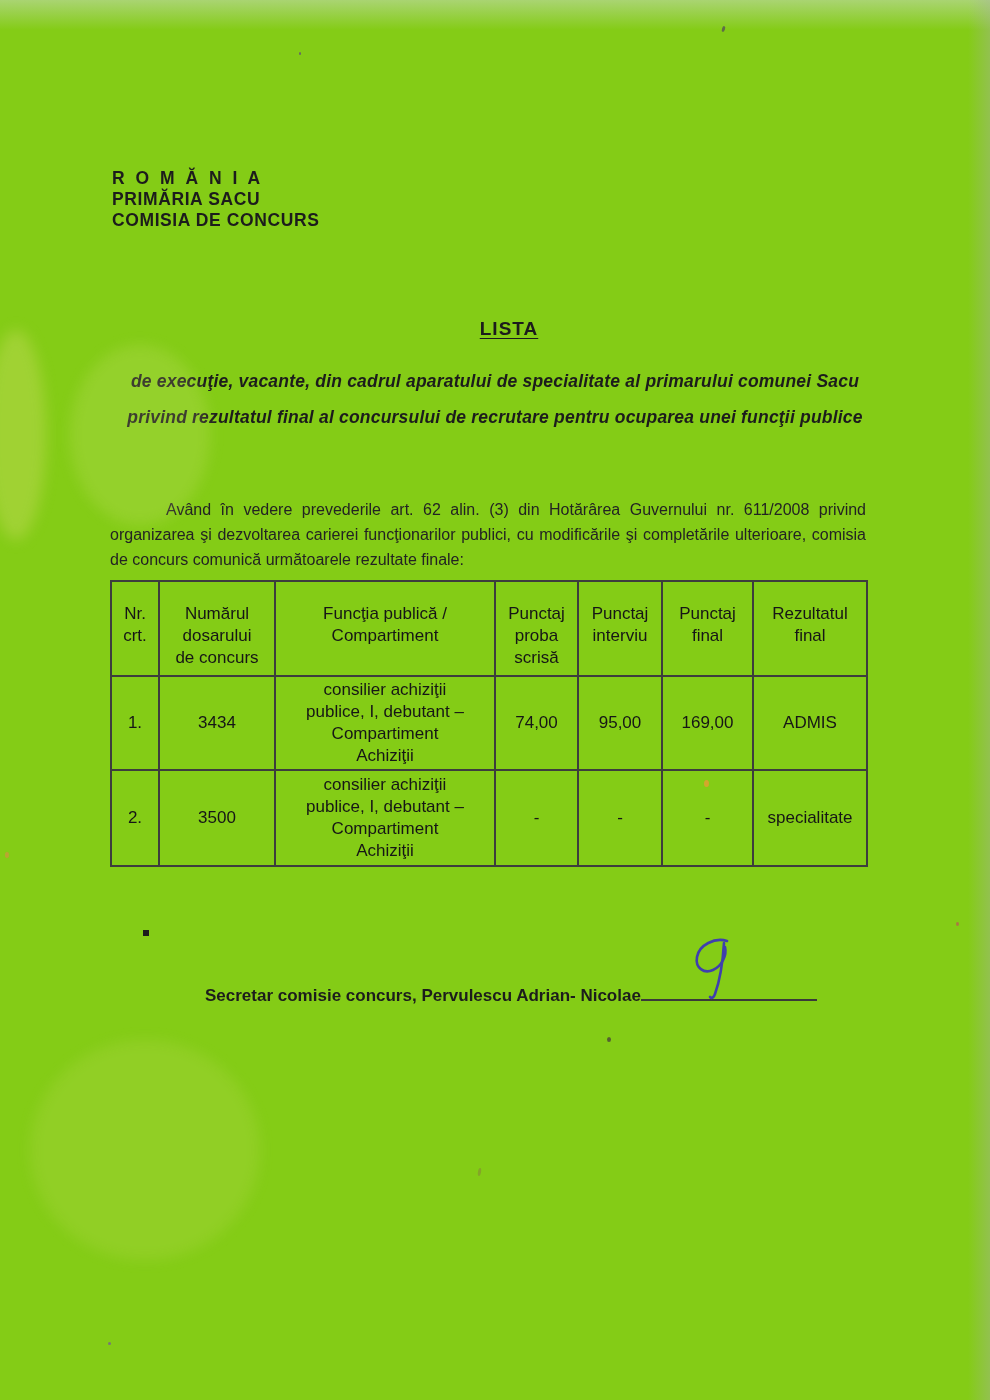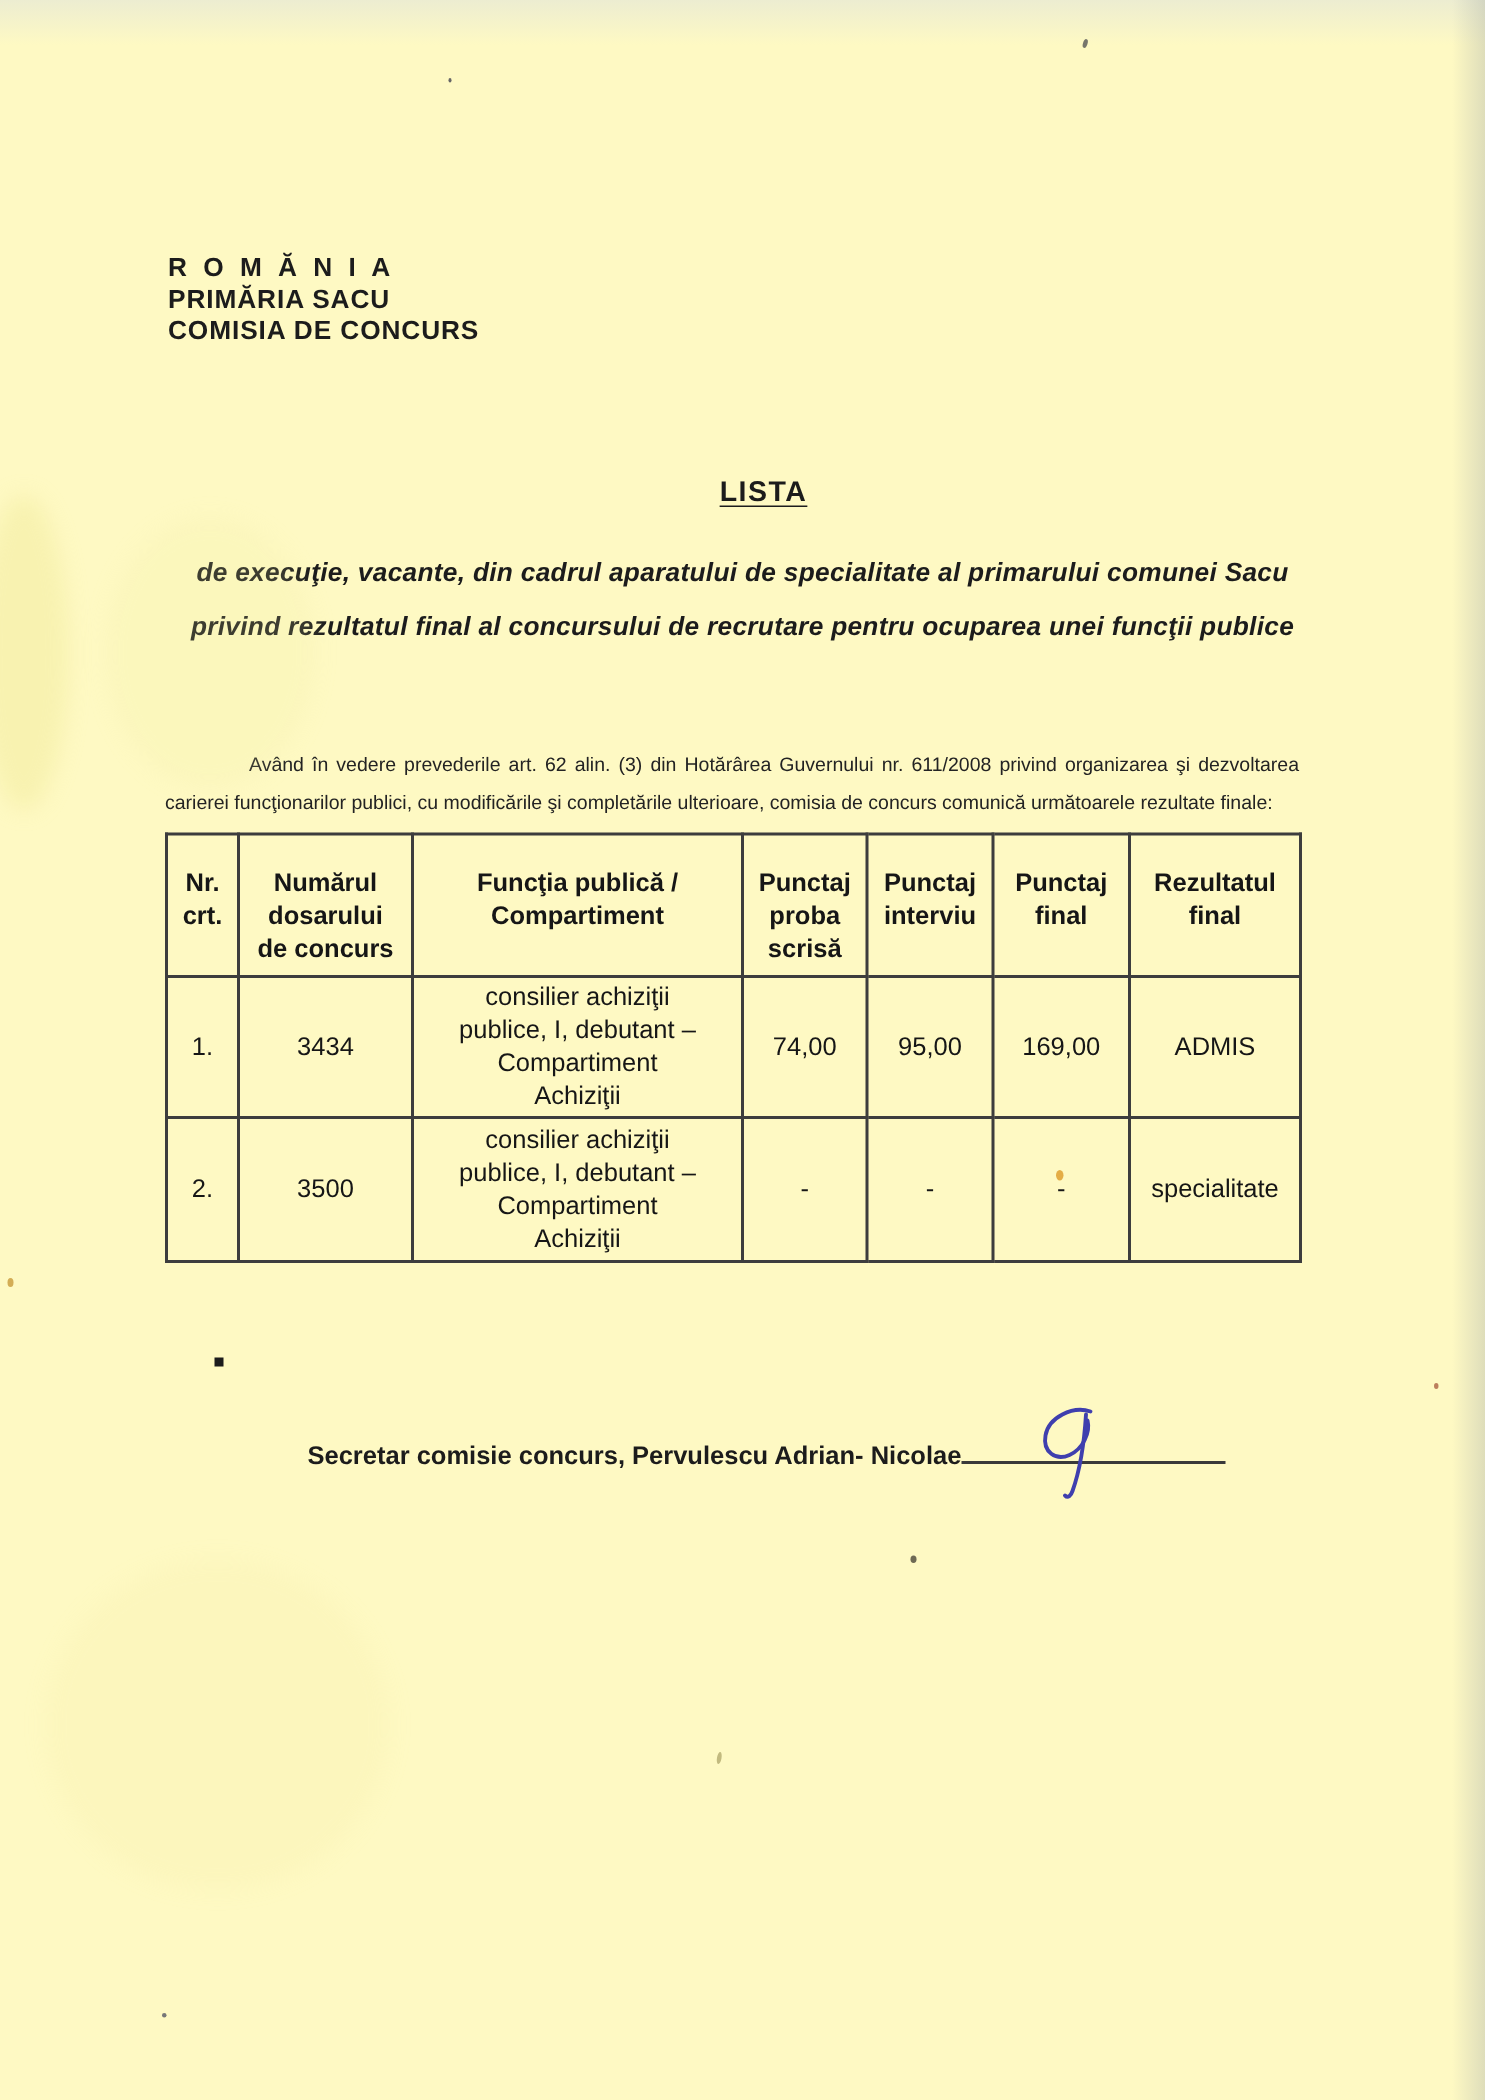--- a/index.html
+++ b/index.html
@@ -1,19 +1,19 @@
 <!DOCTYPE html>
 <html><head>
 <meta charset="utf-8">
 <style>
   html,body{margin:0;padding:0;}
   .page{
     position:relative;
     width:990px;height:1400px;
-    background:#fef9c3;
+    background:#84cc16;
     font-family:"Liberation Sans","DejaVu Sans",sans-serif;
     color:#1c1c1c;
     overflow:hidden;
   }
   
   .shade-top{position:absolute;left:0;top:0;width:990px;height:30px;
     background:linear-gradient(to bottom, rgba(215,222,226,.45), rgba(215,222,226,0));}
   .shade-right{position:absolute;right:0;top:0;width:22px;height:1400px;
     background:linear-gradient(to left, rgba(170,176,172,.38), rgba(170,176,172,0));}
   .smudge{position:absolute;border-radius:50%;filter:blur(7px);pointer-events:none;}
@@ -25,29 +25,29 @@
   .letterhead{padding-top:168px;padding-left:112px;font-weight:bold;font-size:17.5px;line-height:21px;}
   .letterhead-line1{letter-spacing:3px;}
   .letterhead-line2,.letterhead-line3{letter-spacing:0.6px;}
 
   .doc-title{margin-top:88px;text-align:center;font-size:19px;line-height:20px;
     font-weight:bold;text-decoration:underline;text-underline-offset:3px;letter-spacing:1px;padding-left:28px;}
 
   .subtitle{margin-top:24px;text-align:center;font-weight:bold;font-style:italic;
     font-size:17.5px;line-height:36px;letter-spacing:0.2px;}
 
-  .intro{margin:62px 124px 0 110px;font-size:13px;line-height:25px;
+  .intro{margin:62px 124px 0 110px;font-size:16px;line-height:25px;
     text-align:justify;text-indent:56px;color:#232323;}
 
   .results-table{margin:8px 0 0 110px;width:756px;border-collapse:collapse;table-layout:fixed;
     font-size:17px;color:#161616;}
   .results-table th,.results-table td{
     border:2px solid #3d3d3d;white-space:pre-line;text-align:center;
     line-height:22px;padding:2px 4px;overflow:hidden;}
-  .results-table th{font-weight:bold;vertical-align:top;padding-top:21px;height:70px;}
+  .results-table th{font-weight:normal;vertical-align:top;padding-top:21px;height:70px;}
   .results-table td{vertical-align:middle;font-weight:normal;}
   .row-1{height:94px;}
   .row-2{height:96px;}
 
   .note{margin:56px 0 0 143px;font-size:17px;line-height:22px;}
   .bullet{display:inline-block;width:6px;height:6px;background:#1c1c1c;
     margin-right:26px;vertical-align:3px;}
 
   .signature-row{margin:40px 0 0 205px;font-size:17px;line-height:22px;white-space:nowrap;font-weight:bold;}
   .sig-underline{display:inline-block;width:176px;height:14px;

